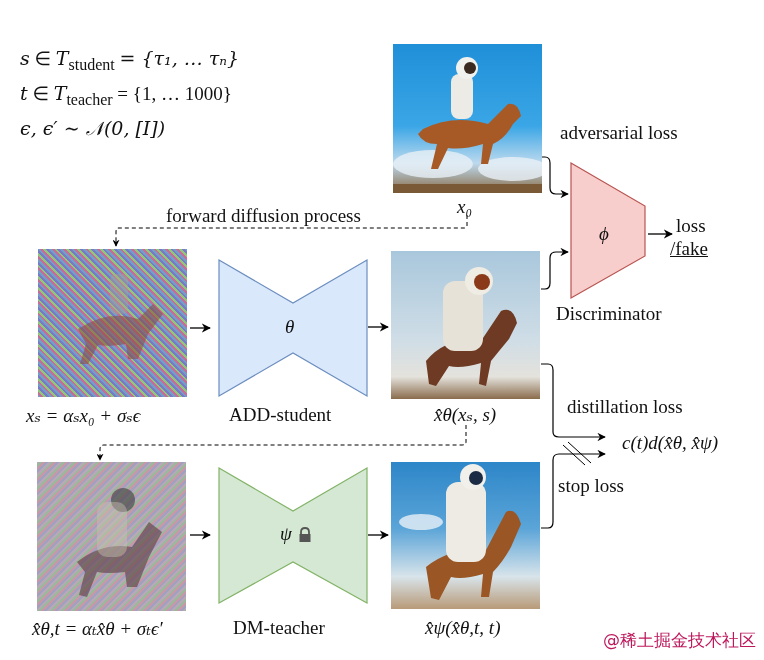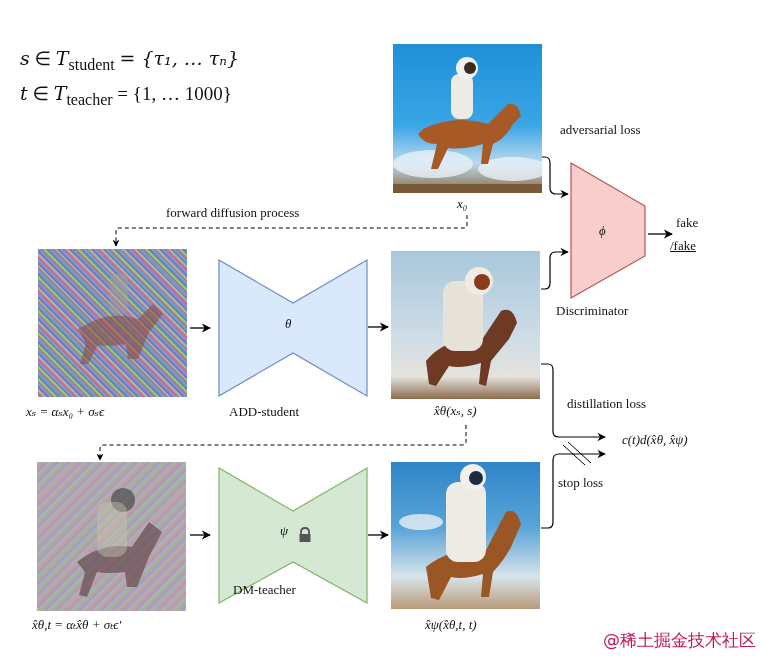--- a/index.html
+++ b/index.html
@@ -1,21 +1,21 @@
 <!DOCTYPE html>
 <html><head>
 <meta charset="utf-8">
 <style>
   html, body { margin: 0; padding: 0; background: #ffffff; }
   body { width: 764px; height: 660px; position: relative; overflow: hidden;
          font-family: "DejaVu Serif", "Liberation Serif", serif; color: #111; }
   .abs { position: absolute; }
   .math { font-family: "DejaVu Serif", "Liberation Serif", serif; font-style: italic; }
   .rm { font-style: normal; }
-  .lbl { font-family: "Liberation Serif", "DejaVu Serif", serif; font-size: 13px; white-space: nowrap; }
+  .lbl { font-family: "Liberation Serif", "DejaVu Serif", serif; font-size: 19px; white-space: nowrap; }
   .defs { left: 20px; top: 44px; font-size: 19px; line-height: 28px; font-family: "Liberation Serif", serif; }
   .defs .line { white-space: nowrap; }
   sub, sup { font-size: 16px; }
   .img { position: absolute; overflow: hidden; }
   svg.overlay { position: absolute; left: 0; top: 0; }
   .watermark { right: 8px; bottom: 8px; font-family: "DejaVu Sans", sans-serif; font-size: 17px; color: #be185d; }
 </style>
 </head>
 <body>
 
@@ -25,20 +25,21 @@
     <span class="rm"> ∈ </span>
     <span class="math">T</span><sub>student</sub>
     <span class="math">= {τ₁, … τₙ}</span>
   </div>
   <div class="line">
     <span class="math">t</span>
     <span class="rm"> ∈ </span>
     <span class="math">T</span><sub>teacher</sub>
     <span class="rm">= {1, … 1000}</span>
   </div>
+  <div class="line math">ϵ, ϵ′ ∼ 𝒩(0, [I])</div>
 </div>
 
 <div class="img" style="left:393px;top:44px;width:149px;height:149px;background:linear-gradient(180deg,#1f8fd8 0%,#3aa6e6 55%,#bcd9ee 80%,#8a6a44 100%);">
   <svg width="149" height="149">
     <ellipse cx="40" cy="120" rx="40" ry="14" fill="#e8f0f6" opacity="0.8"></ellipse>
     <ellipse cx="120" cy="125" rx="35" ry="12" fill="#e8f0f6" opacity="0.8"></ellipse>
     <path d="M30 85 Q60 70 95 80 L115 60 Q125 58 128 72 L120 80 Q112 95 100 100 L95 120 L88 120 L90 100 Q70 106 55 104 L45 125 L38 125 L44 100 Q30 100 25 90 Z" fill="#a85a26"></path>
     <rect x="58" y="30" width="22" height="45" rx="8" fill="#ecebe6"></rect>
     <circle cx="74" cy="24" r="11" fill="#f1f1ee"></circle>
     <circle cx="77" cy="24" r="6" fill="#3a2a20"></circle>
@@ -122,30 +123,30 @@
 <svg class="abs" style="left:298px;top:527px;" width="14" height="16">
   <path d="M3 7 L3 5 Q3 1 7 1 Q11 1 11 5 L11 7" fill="none" stroke="#555" stroke-width="1.8"></path>
   <rect x="1.5" y="7" width="11" height="8" fill="#555"></rect>
 </svg>
 
 <div class="abs lbl math" style="left:457px;top:196px;">x₀</div>
 <div class="abs lbl" style="left:166px;top:205px;">forward diffusion process</div>
 <div class="abs lbl" style="left:560px;top:122px;">adversarial loss</div>
 <div class="abs lbl math" style="left:599px;top:223px;">ϕ</div>
 <div class="abs lbl" style="left:556px;top:303px;">Discriminator</div>
-<div class="abs lbl" style="left:676px;top:215px;">fake</div>
+<div class="abs lbl" style="left:676px;top:215px;">loss</div>
 <div class="abs lbl" style="left:670px;top:238px;text-decoration:underline;">/fake</div>
 
 <div class="abs lbl math" style="left:285px;top:316px;">θ</div>
 <div class="abs lbl" style="left:229px;top:404px;">ADD-student</div>
 <div class="abs lbl math" style="left:26px;top:404px;">xₛ = αₛx₀ + σₛϵ</div>
 <div class="abs lbl math" style="left:434px;top:403px;">x̂θ(xₛ, s)</div>
 
 <div class="abs lbl" style="left:567px;top:396px;">distillation loss</div>
 <div class="abs lbl math" style="left:622px;top:432px;">c(t)d(x̂θ, x̂ψ)</div>
 <div class="abs lbl" style="left:558px;top:475px;">stop loss</div>
 
 <div class="abs lbl math" style="left:280px;top:523px;">ψ</div>
-<div class="abs lbl" style="left:233px;top:582px;">DM-teacher</div>
+<div class="abs lbl" style="left:233px;top:617px;">DM-teacher</div>
 <div class="abs lbl math" style="left:32px;top:617px;">x̂θ,t = αₜx̂θ + σₜϵ′</div>
 <div class="abs lbl math" style="left:425px;top:617px;">x̂ψ(x̂θ,t, t)</div>
 
 <div class="abs watermark">@稀土掘金技术社区</div>
 
 </body></html>

